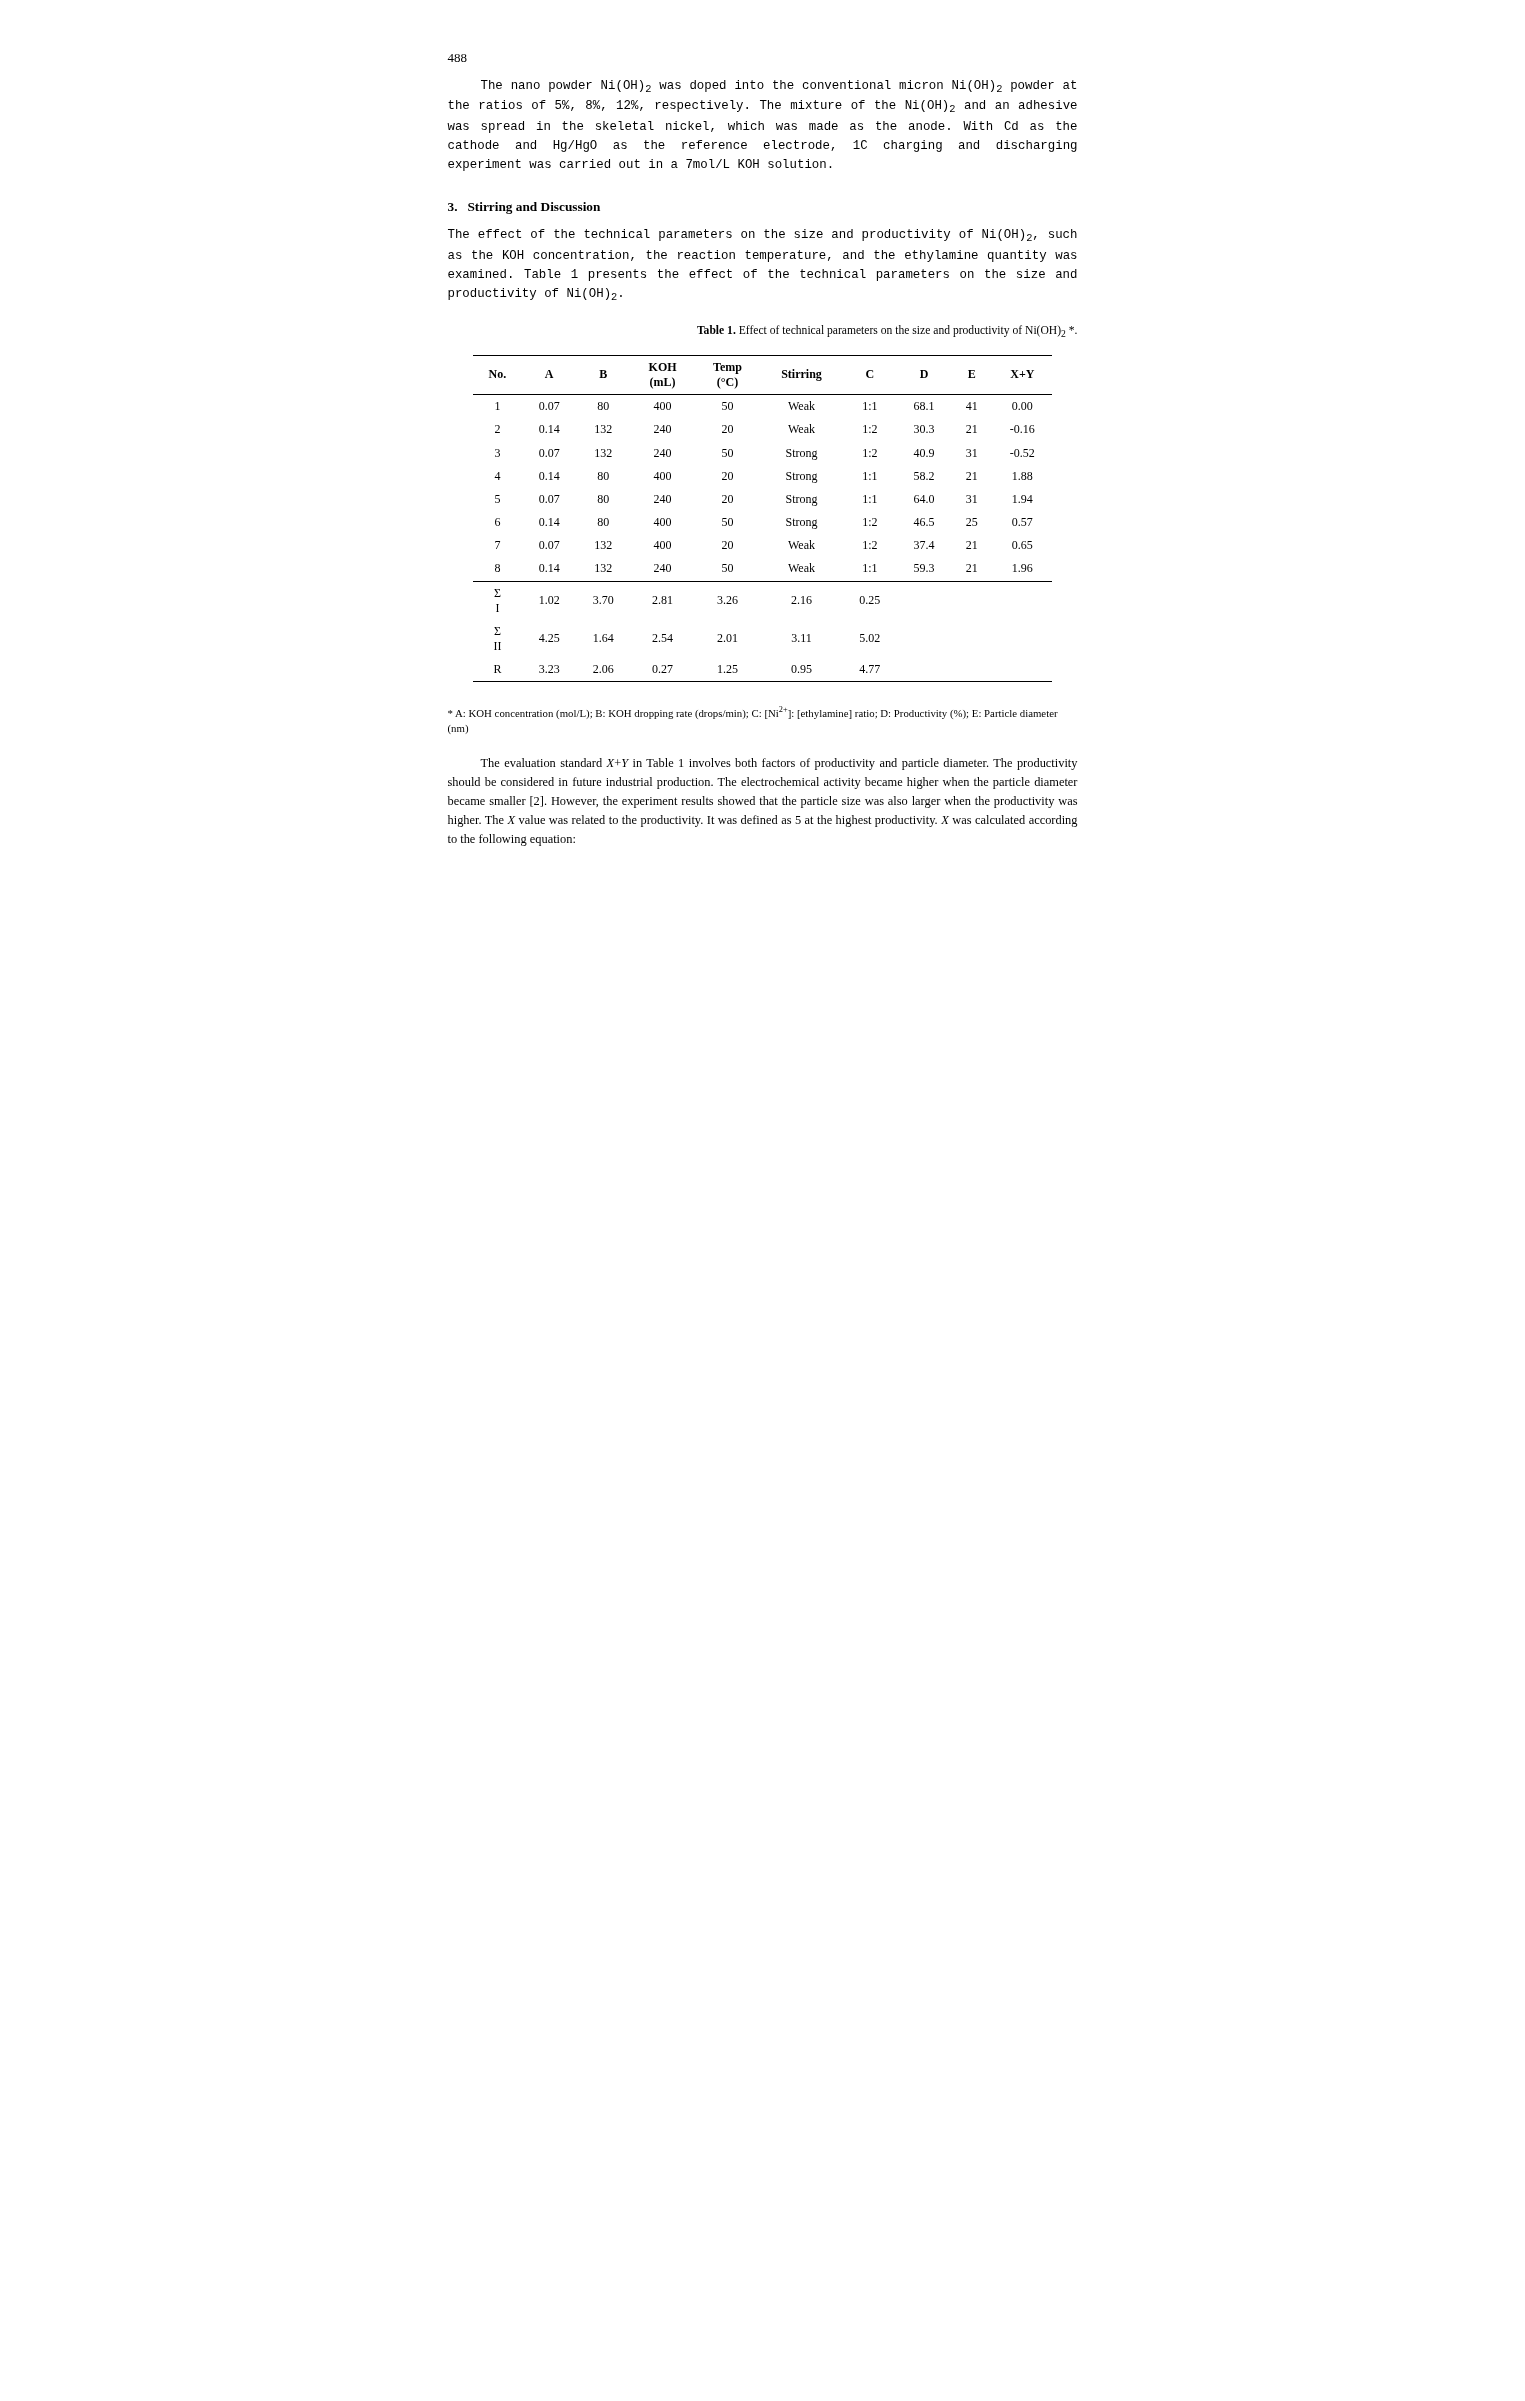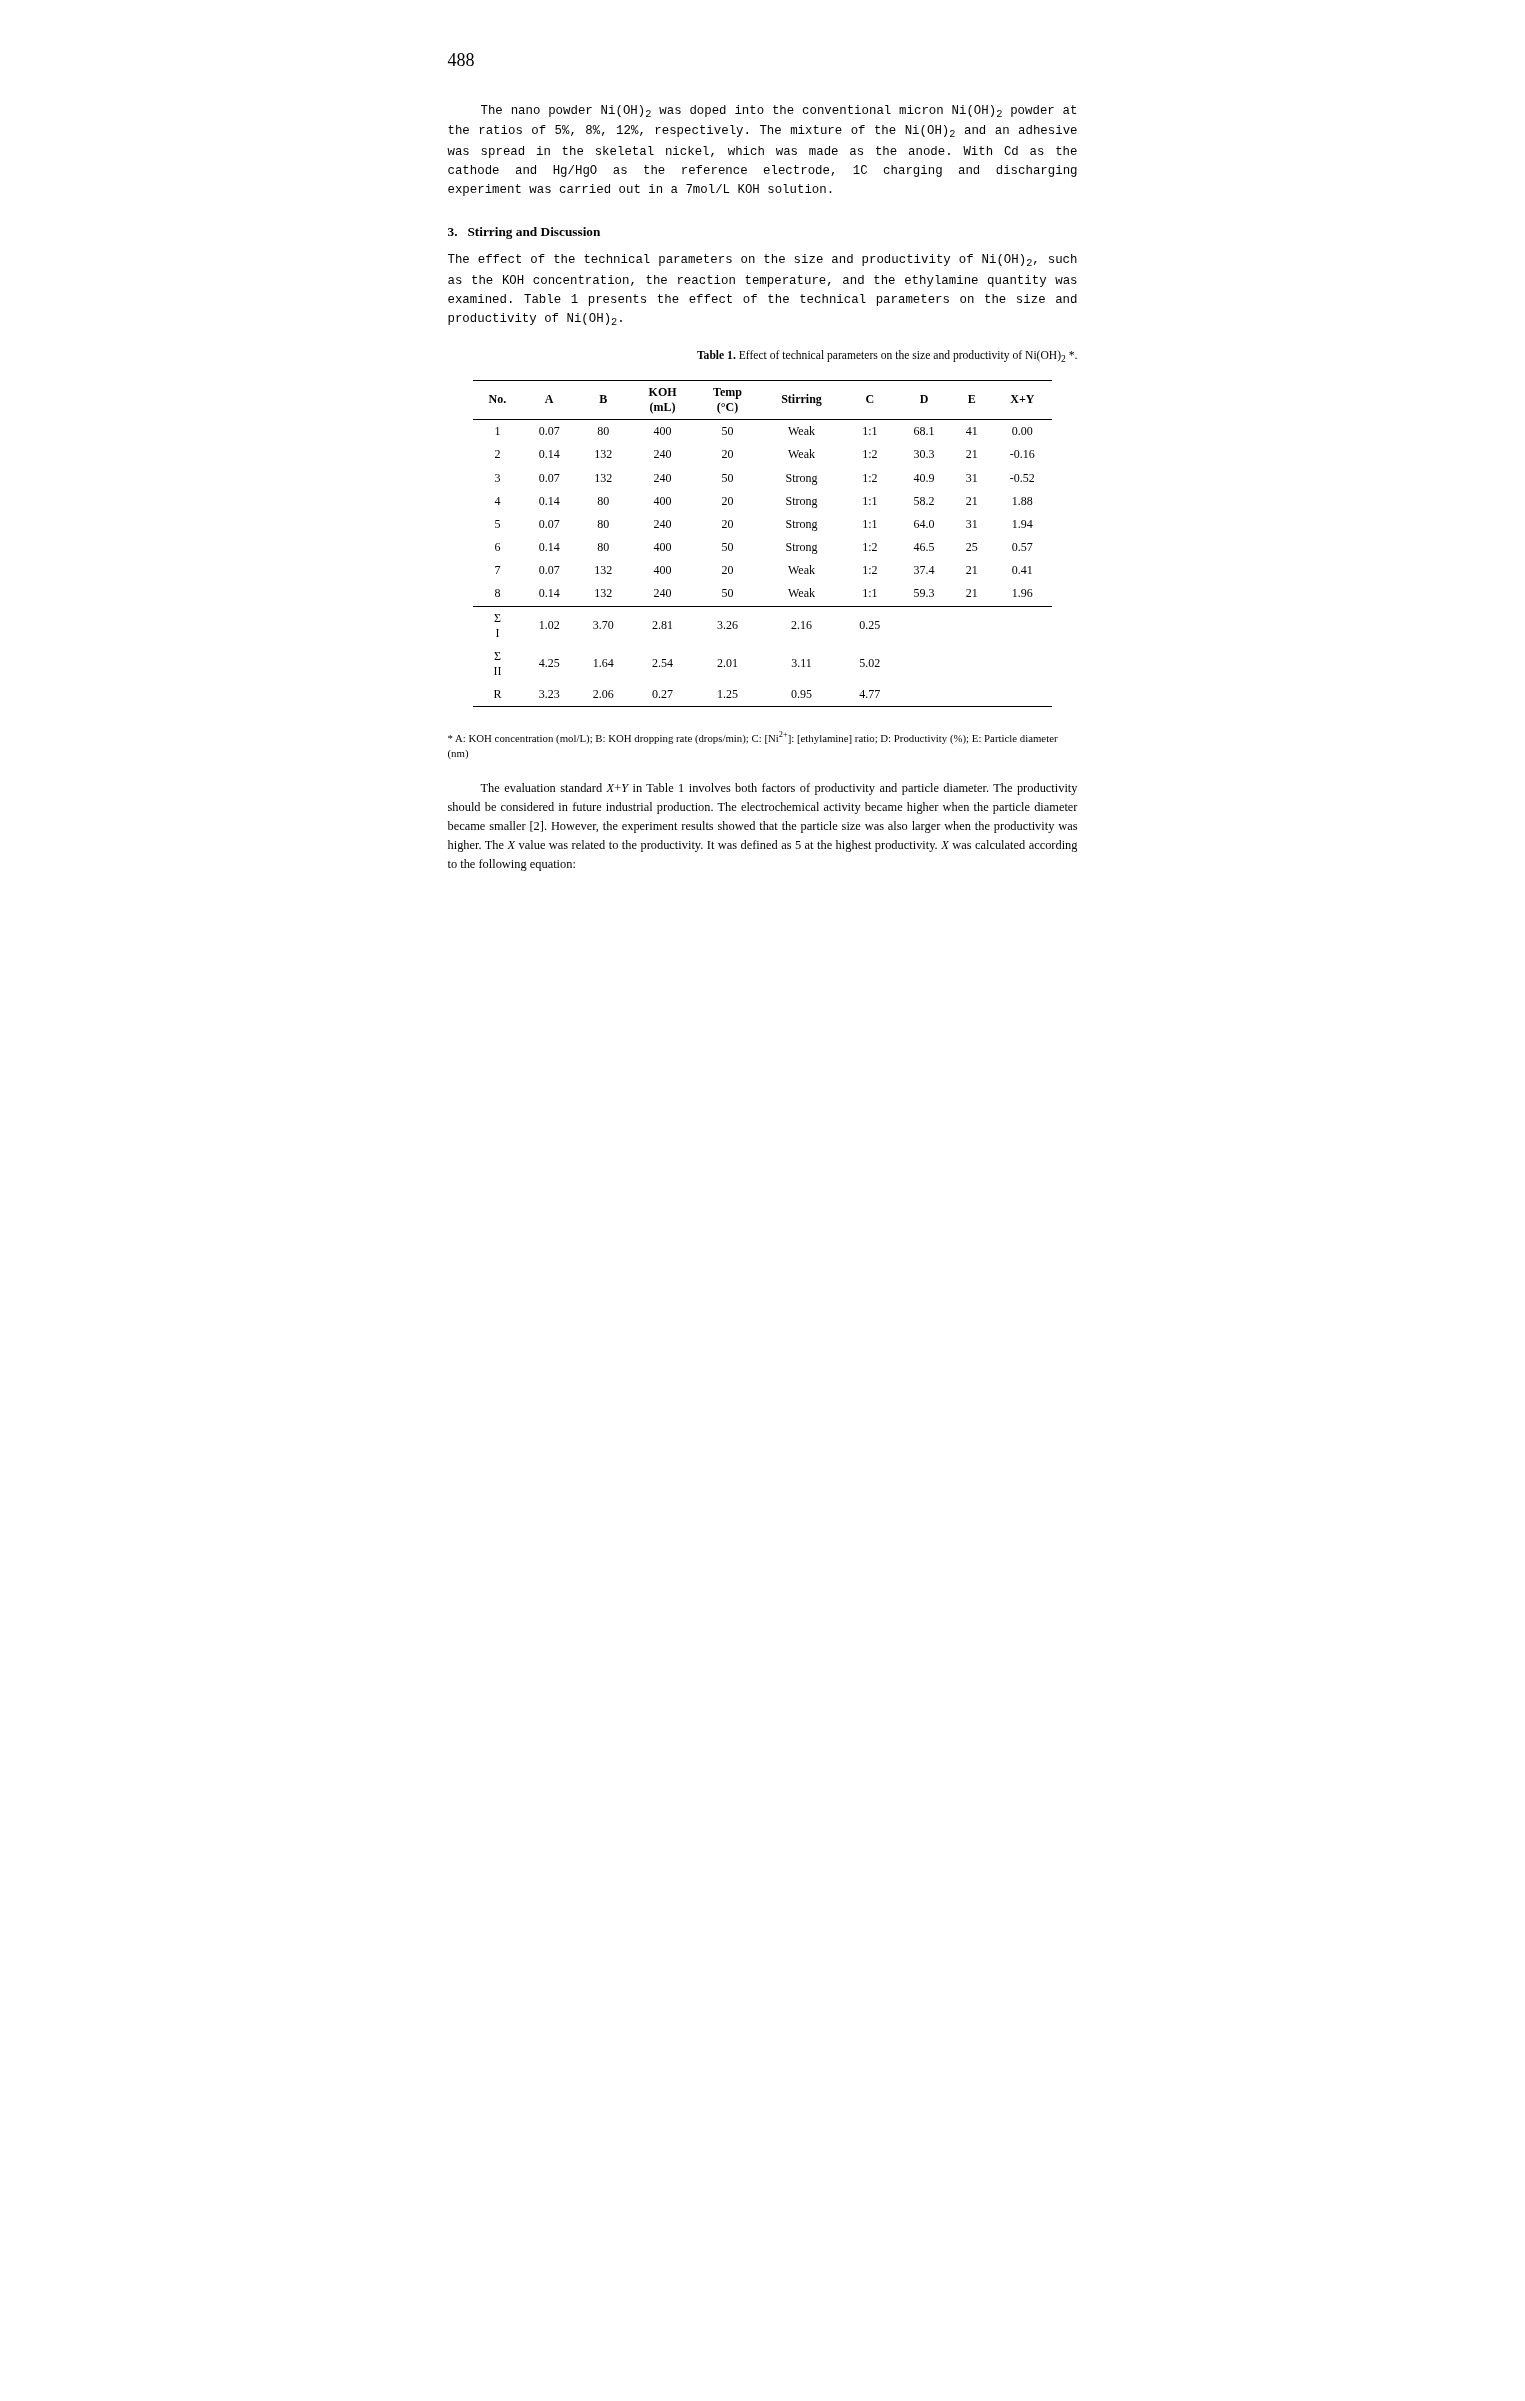--- a/index.html
+++ b/index.html
@@ -6,22 +6,22 @@
     body {
       background: #fff;
       font-family: "Times New Roman", Times, serif;
       font-size: 12.4px;
       color: #000;
       padding: 50px 66px;
       max-width: 762px;
       margin: 0 auto;
     }
     .page-number {
-      font-size: 18px;
-      margin-bottom: 31px;
+      font-size: 13px;
+      margin-bottom: 11px;
     }
     .paragraph {
       text-align: justify;
       line-height: 1.55;
       margin-bottom: 13.3px;
       text-indent: 33px;
       font-family: Liberation Mono, monospace;
     }
     .section-heading {
       font-weight: bold;
@@ -203,21 +203,21 @@
       <tr>
         <td>7</td>
         <td>0.07</td>
         <td>132</td>
         <td>400</td>
         <td>20</td>
         <td>Weak</td>
         <td>1:2</td>
         <td>37.4</td>
         <td>21</td>
-        <td>0.41</td>
+        <td>0.65</td>
       </tr>
       <tr>
         <td>8</td>
         <td>0.14</td>
         <td>132</td>
         <td>240</td>
         <td>50</td>
         <td>Weak</td>
         <td>1:1</td>
         <td>59.3</td>

